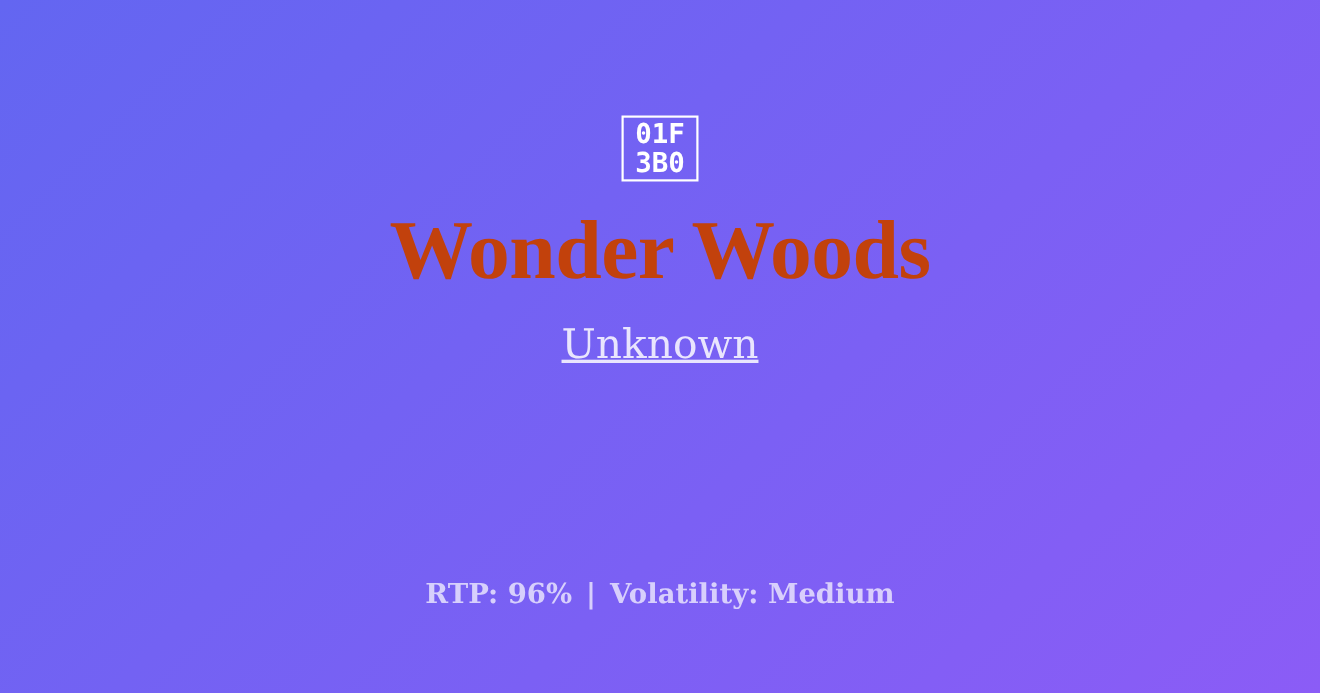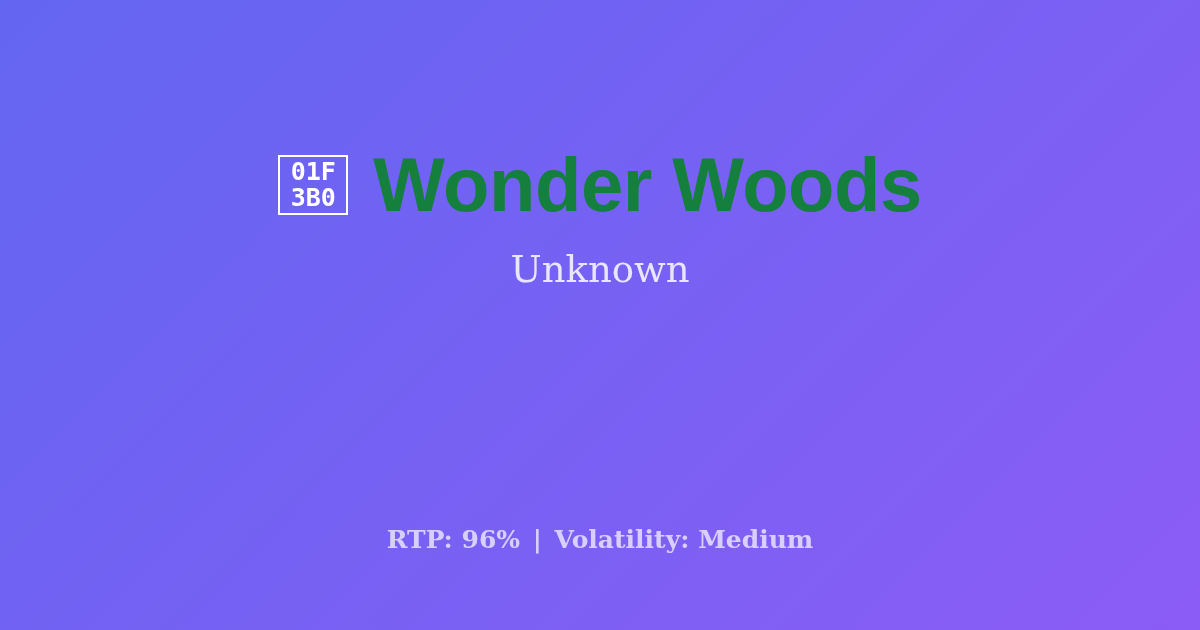--- a/index.html
+++ b/index.html
@@ -38,20 +38,21 @@
     justify-content: center;
     padding-bottom: 62px;
   }
 
   .title-row {
     display: flex;
     align-items: center;
     justify-content: center;
     gap: 25px;
     white-space: nowrap;
+    flex-direction: column;
   }
 
   
   .tofu-glyph {
     display: inline-flex;
     flex-direction: column;
     align-items: center;
     justify-content: center;
     width: 70px;
     height: 60px;
@@ -64,35 +65,36 @@
     font-size: 25px;
     font-weight: 700;
     letter-spacing: 0px;
     color: #ffffff;
     line-height: 26px;
     height: 26px;
     display: block;
   }
 
   .game-title {
-    font-family: Liberation Sans, sans-serif;
+    font-family: Liberation Serif, serif;
     font-weight: 700;
     font-size: 76px;
     line-height: 1;
-    color: #15803d;
+    color: #c2410c;
     letter-spacing: -0.5px;
   }
 
   .provider {
     margin-top: 28px;
     font-family: "DejaVu Serif", "Liberation Serif", serif;
     font-weight: 400;
     font-size: 37px;
     line-height: 1;
     color: rgba(255,255,255,0.84);
+    text-decoration: underline;
   }
 
   
   .meta {
     position: absolute;
     left: 0;
     top: 527px;
     width: 1200px;
     text-align: center;
     font-family: "DejaVu Serif", "Liberation Serif", serif;

